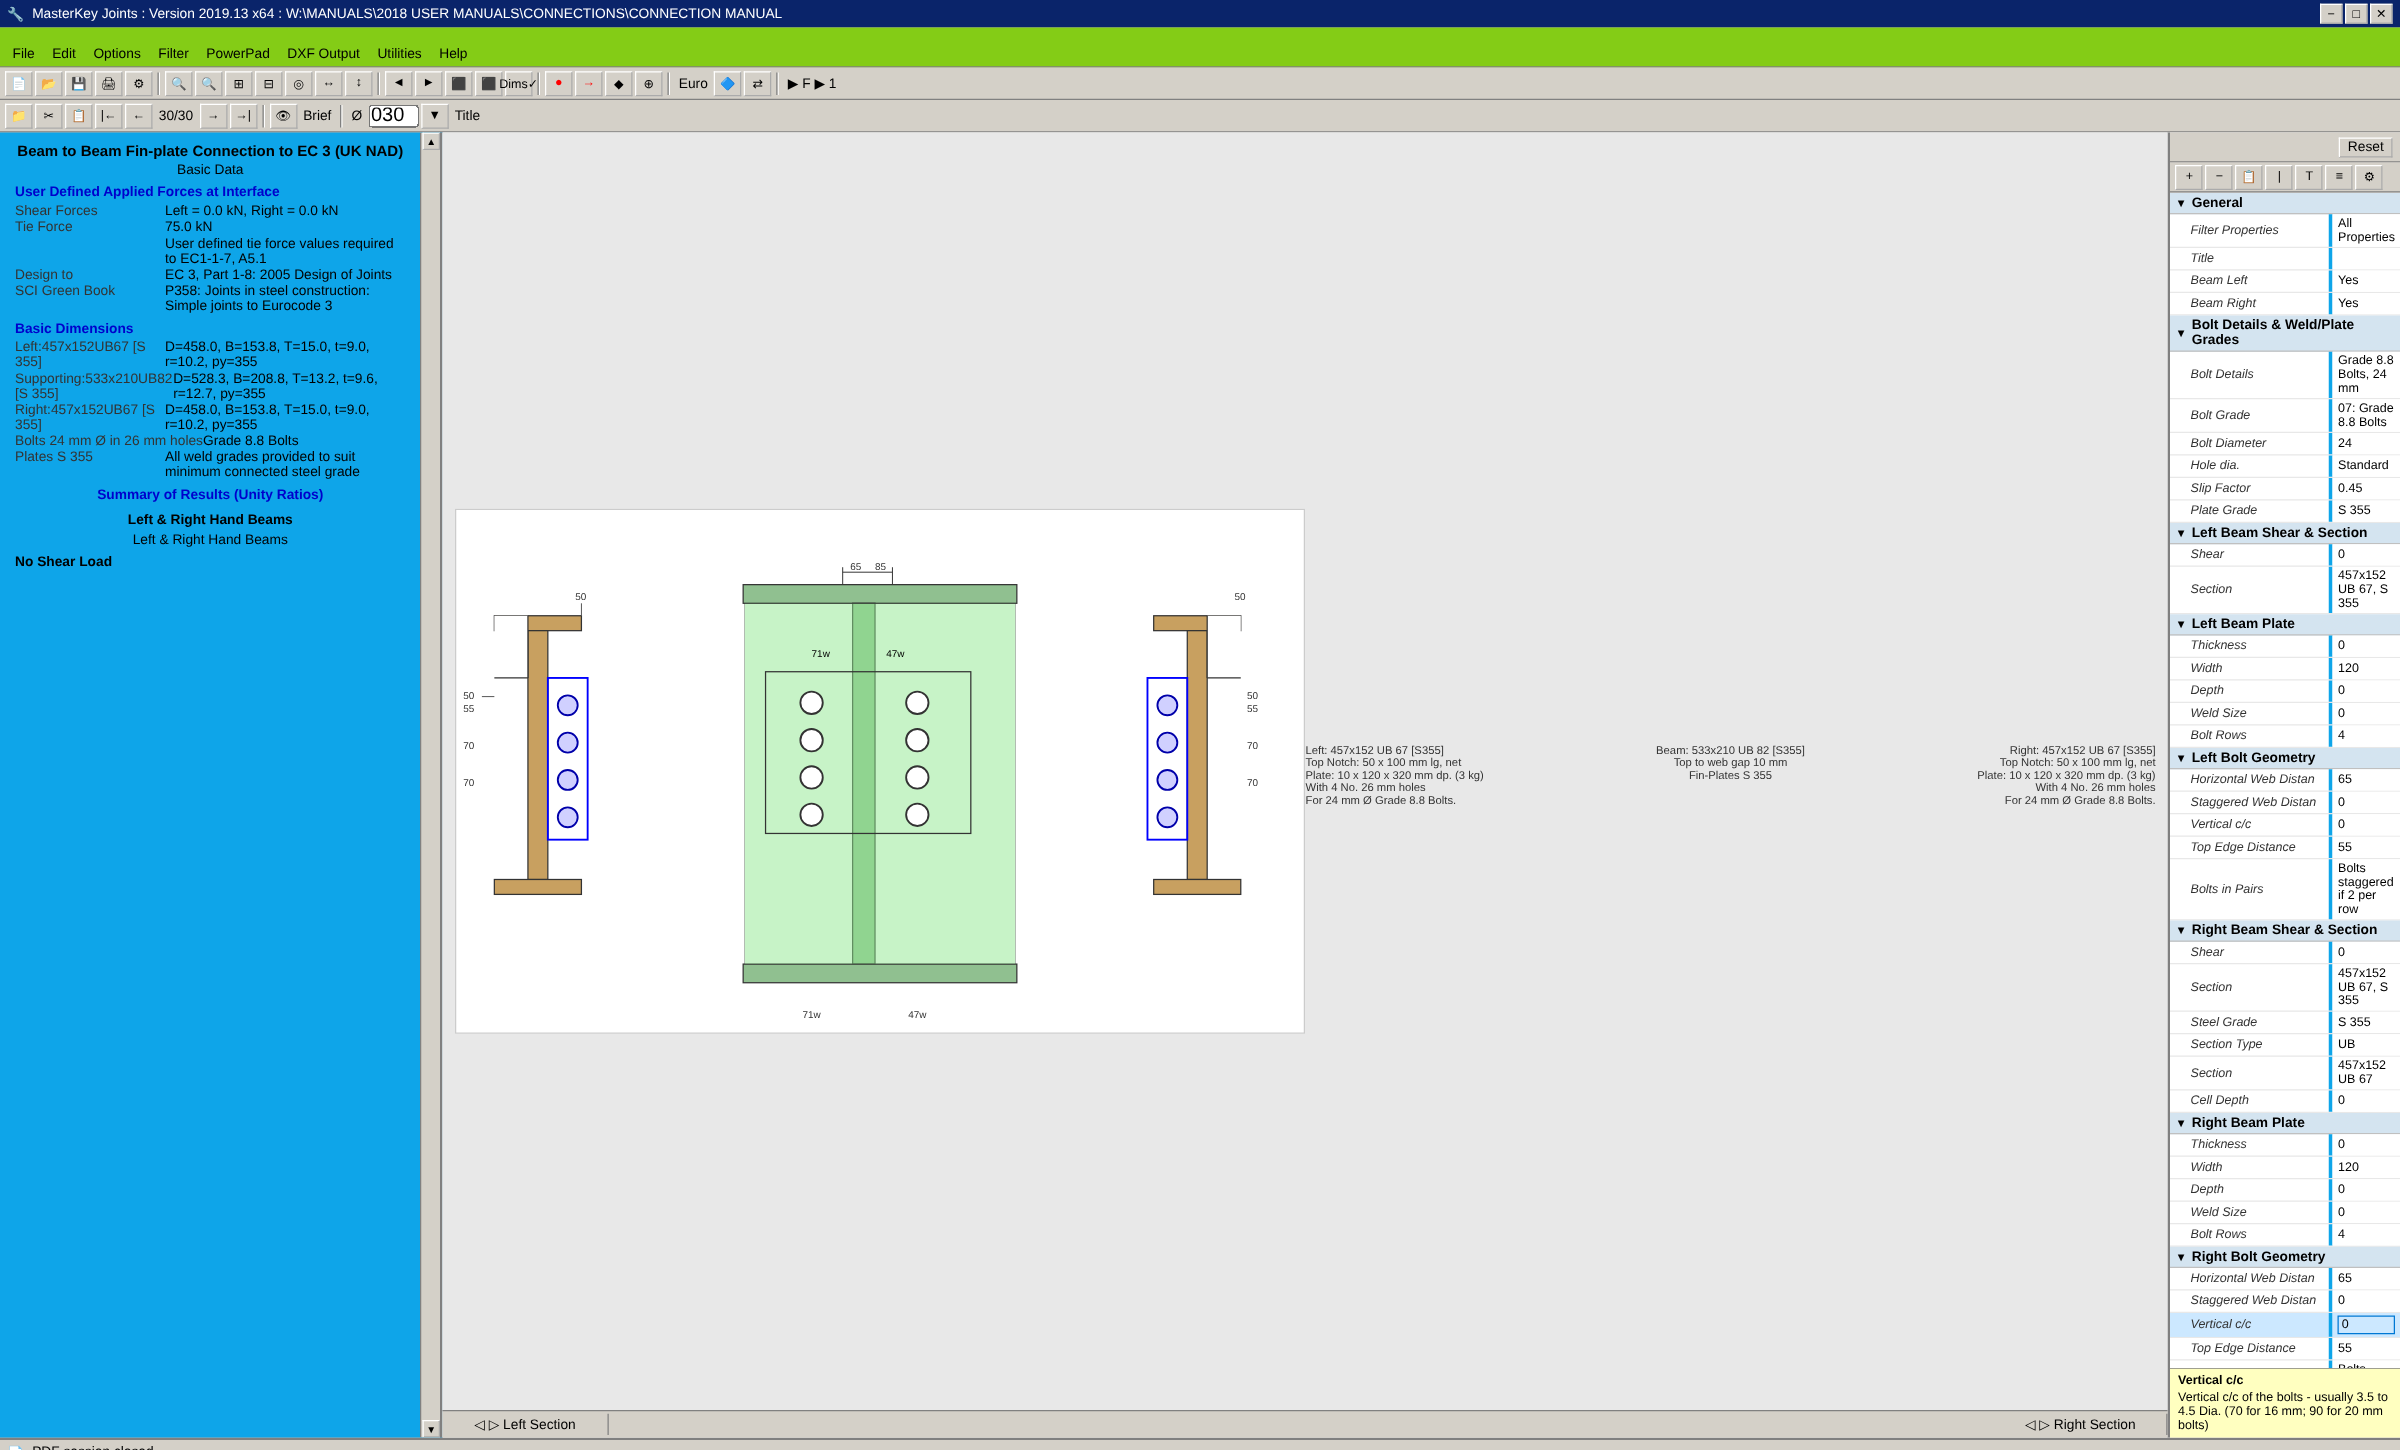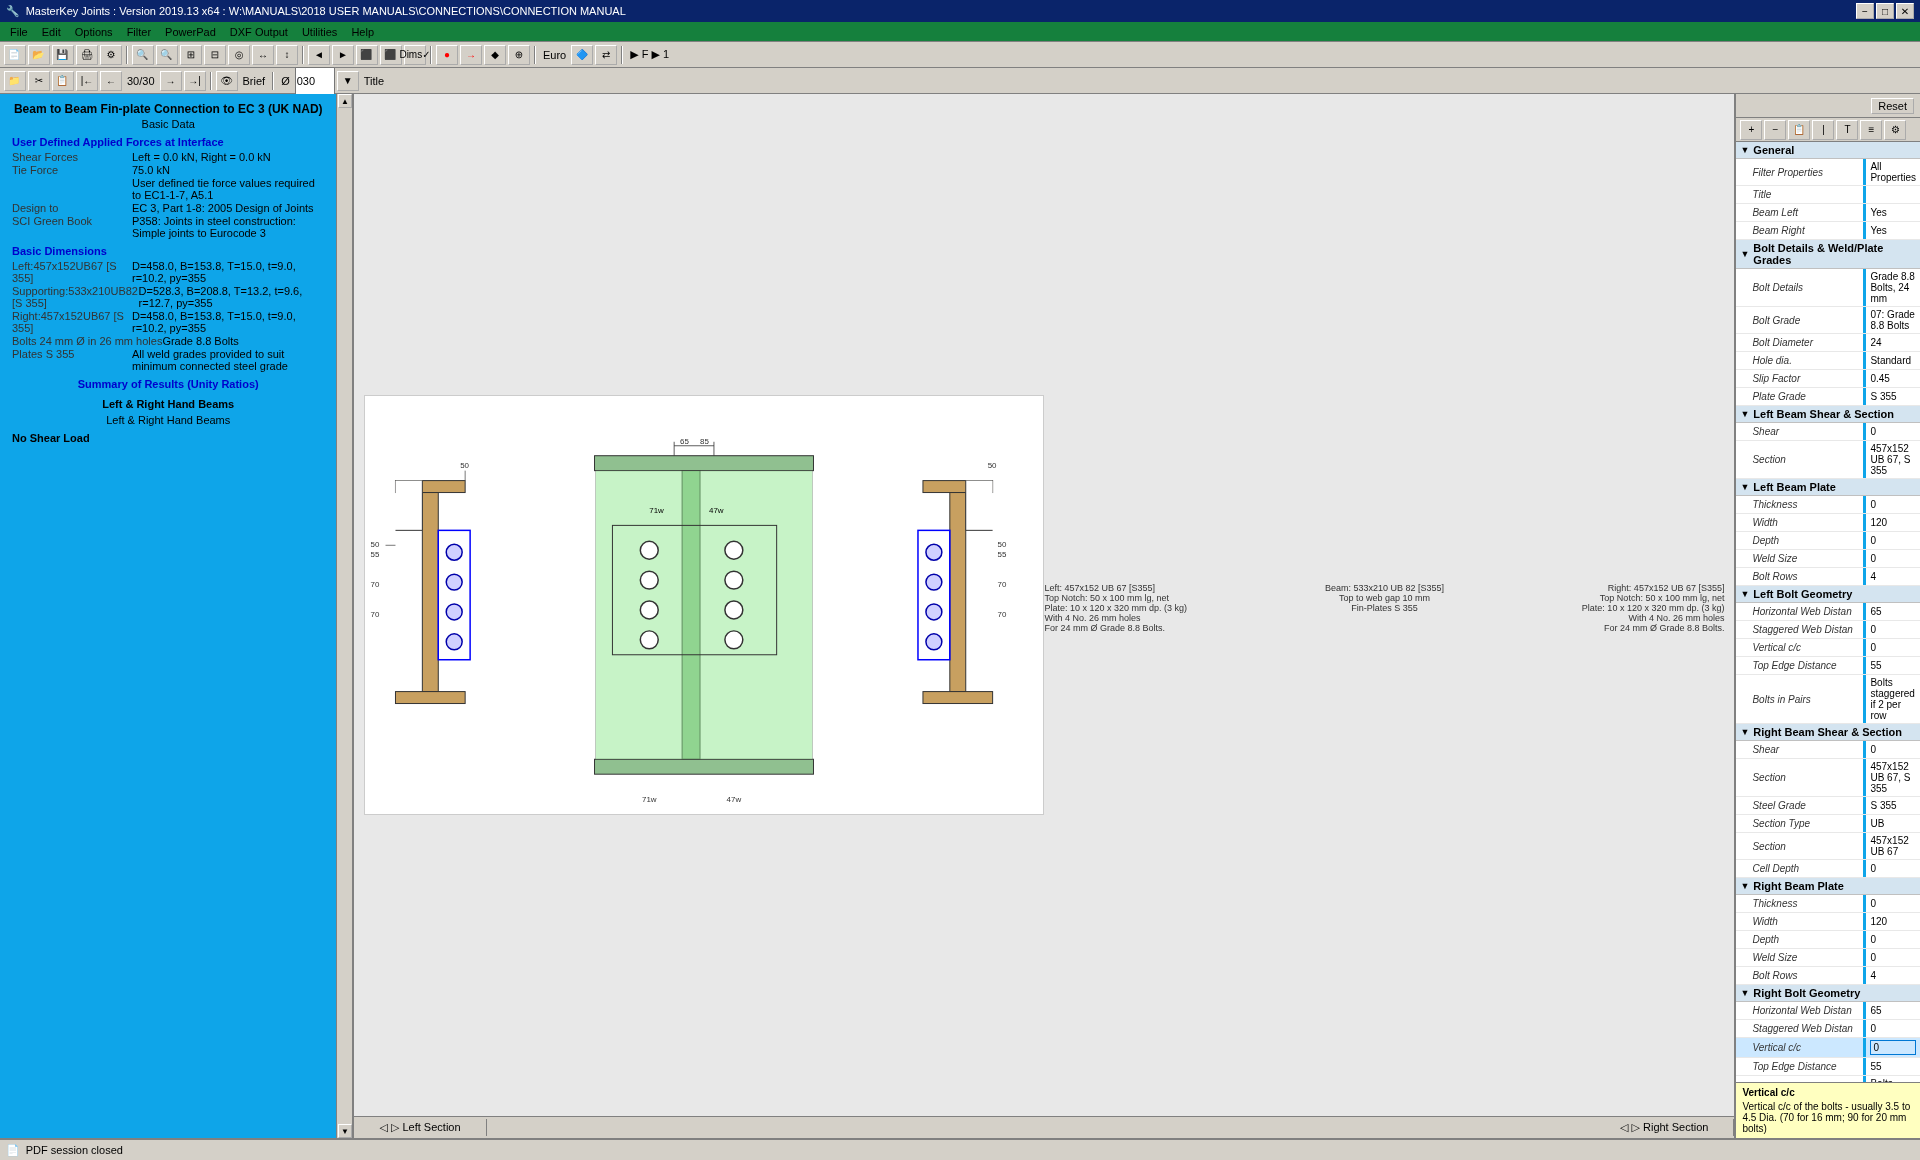--- a/index.html
+++ b/index.html
@@ -23,27 +23,27 @@
       color: black;
       width: 18px;
       height: 16px;
       font-size: 10px;
       cursor: pointer;
       display: flex; align-items: center; justify-content: center;
     }
 
     
     .menu-bar {
-      background: #15803d;
+      background: #84cc16;
       border-bottom: 1px solid #808080;
       padding: 2px 4px;
       display: flex;
       gap: 2px;
-      height: 20px;
-      align-items: flex-start;
+      height: 32px;
+      align-items: flex-end;
     }
     .menu-item {
       padding: 2px 6px;
       cursor: pointer;
       font-size: 11px;
     }
 
     
     .toolbar {
       background: #d4d0c8;
@@ -303,21 +303,21 @@
   <button class="toolbar-btn">|←</button>
   <button class="toolbar-btn">←</button>
   <span class="toolbar-text">30/30</span>
   <button class="toolbar-btn">→</button>
   <button class="toolbar-btn">→|</button>
   <div class="toolbar-sep"></div>
   <button class="toolbar-btn">👁</button>
   <span class="toolbar-text">Brief</span>
   <div class="toolbar-sep"></div>
   <span class="toolbar-text">Ø</span>
-  <input type="text" style="width: 40px; height: 28px; font-size: 11px;" value="030">
+  <input type="text" style="width: 40px; height: 18px; font-size: 16px;" value="030">
   <button class="toolbar-btn">▼</button>
   <span class="toolbar-text">Title</span>
 </div>
 
 <div class="main-layout" style="display:flex; height:calc(1160px - 116px);">
 
   <div class="left-panel" style="display:flex; flex-direction:row;">
     <div class="left-panel-content" style="flex:1; overflow-y:scroll;">
       <div class="lp-title">Beam to Beam Fin-plate Connection to EC 3 (UK NAD)</div>
       <div class="lp-subtitle">Basic Data</div>

